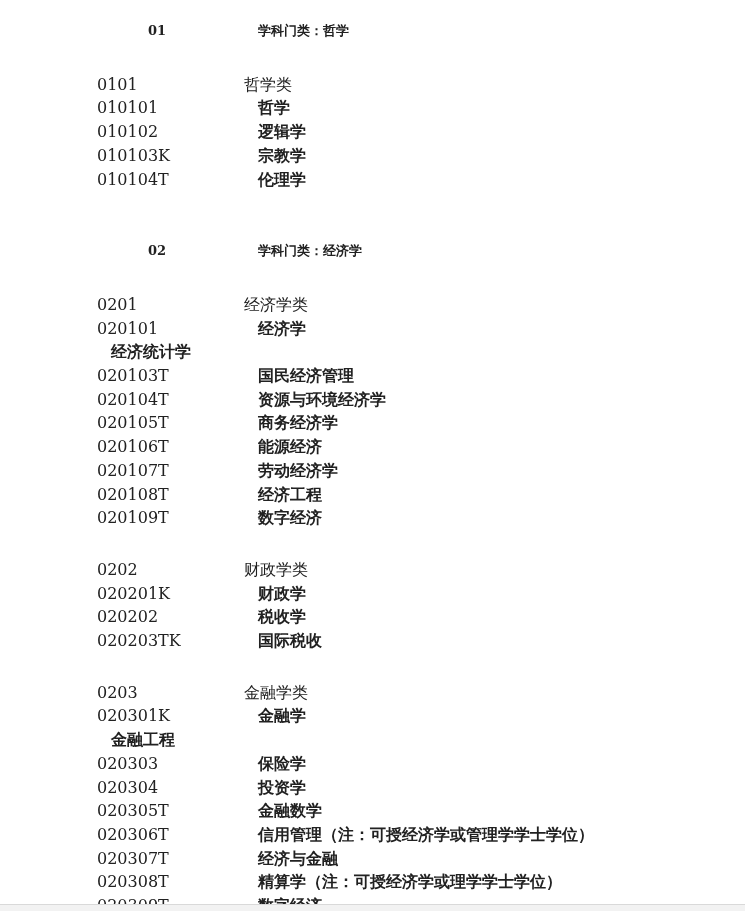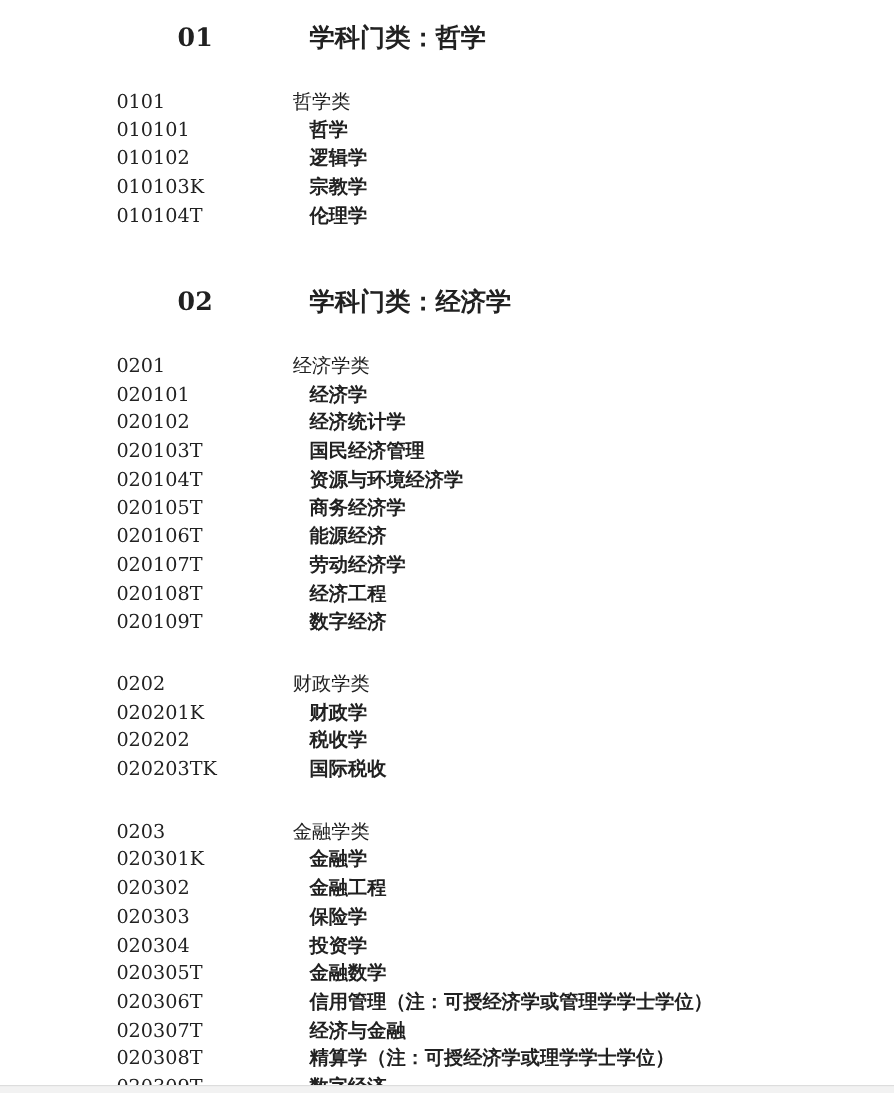--- a/index.html
+++ b/index.html
@@ -26,21 +26,21 @@
   .cell-code {
     flex: 0 0 147px;
     width: 147px;
     box-sizing: border-box;
   }
   .cell-name {
     flex: 1 1 auto;
   }
   .section-header {
     font-weight: bold;
-    font-size: 21px;
+    font-size: 13px;
   }
   .section-header .cell-code { padding-left: 51px; }
   .section-header .cell-name { padding-left: 14px; }
   .category-header { font-weight: normal; }
   .major-row .cell-name { padding-left: 14px; font-weight: bold; }
   .category-group { margin-top: 28px; }
   .row.section-header + .category-group { margin-top: 30px; }
   .section + .section { margin-top: 48px; }
   .page-bottom-edge {
     position: fixed;
@@ -91,21 +91,20 @@
       <div class="category-group">
         <div class="row category-header">
           <span class="cell-code">0201</span>
           <span class="cell-name">经济学类</span>
         </div>
         <div class="row major-row">
           <span class="cell-code">020101</span>
           <span class="cell-name">经济学</span>
         </div>
         <div class="row major-row">
-          <span class="cell-code">020102</span>
           <span class="cell-name">经济统计学</span>
         </div>
         <div class="row major-row">
           <span class="cell-code">020103T</span>
           <span class="cell-name">国民经济管理</span>
         </div>
         <div class="row major-row">
           <span class="cell-code">020104T</span>
           <span class="cell-name">资源与环境经济学</span>
         </div>
@@ -151,21 +150,20 @@
       <div class="category-group">
         <div class="row category-header">
           <span class="cell-code">0203</span>
           <span class="cell-name">金融学类</span>
         </div>
         <div class="row major-row">
           <span class="cell-code">020301K</span>
           <span class="cell-name">金融学</span>
         </div>
         <div class="row major-row">
-          <span class="cell-code">020302</span>
           <span class="cell-name">金融工程</span>
         </div>
         <div class="row major-row">
           <span class="cell-code">020303</span>
           <span class="cell-name">保险学</span>
         </div>
         <div class="row major-row">
           <span class="cell-code">020304</span>
           <span class="cell-name">投资学</span>
         </div>

